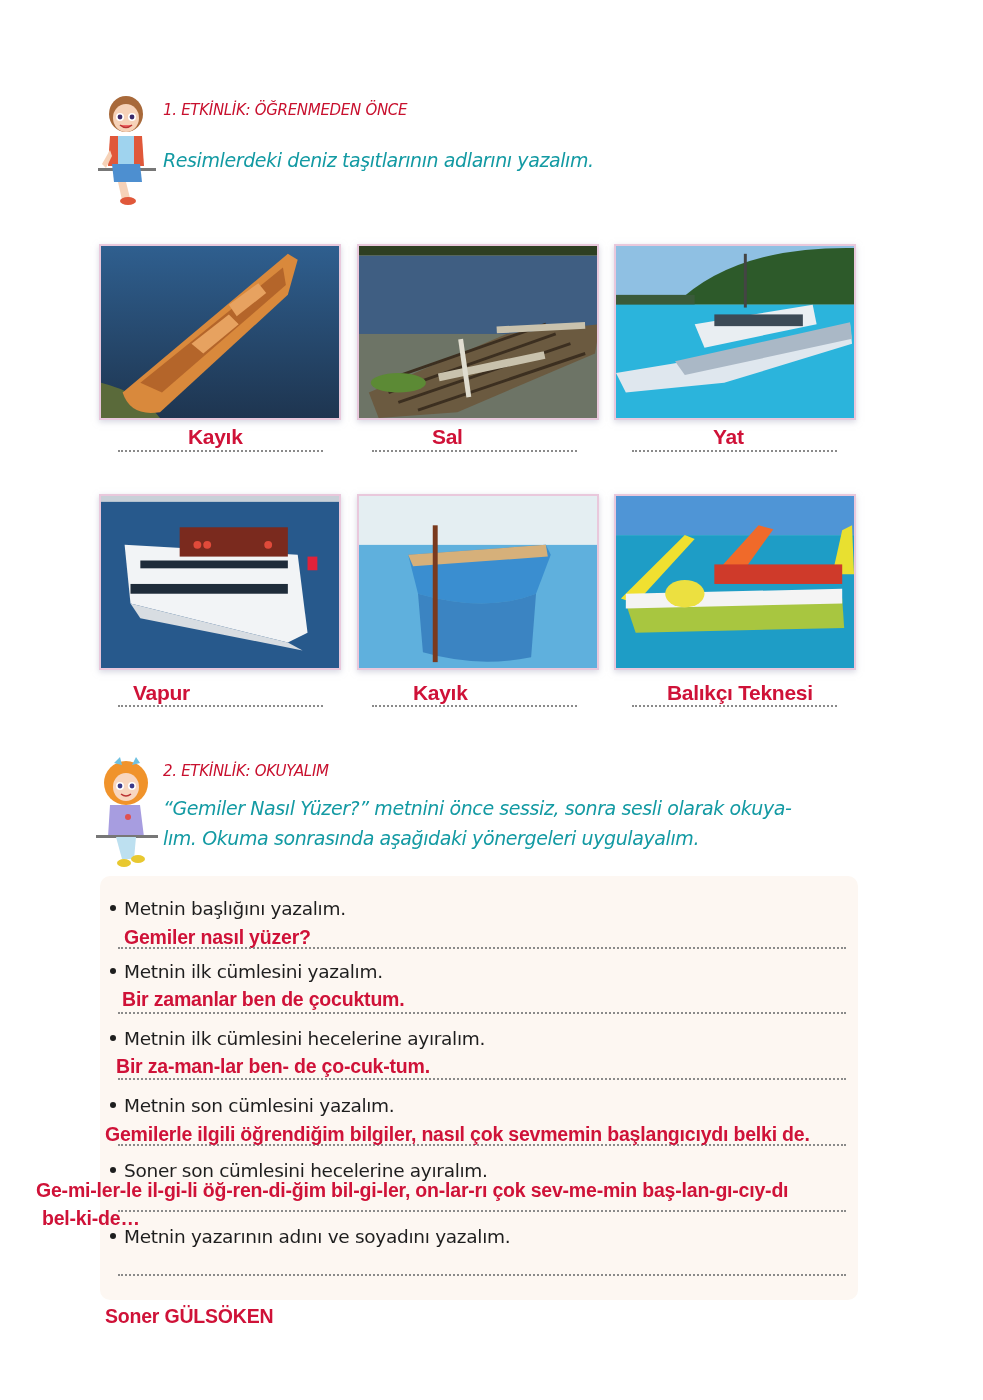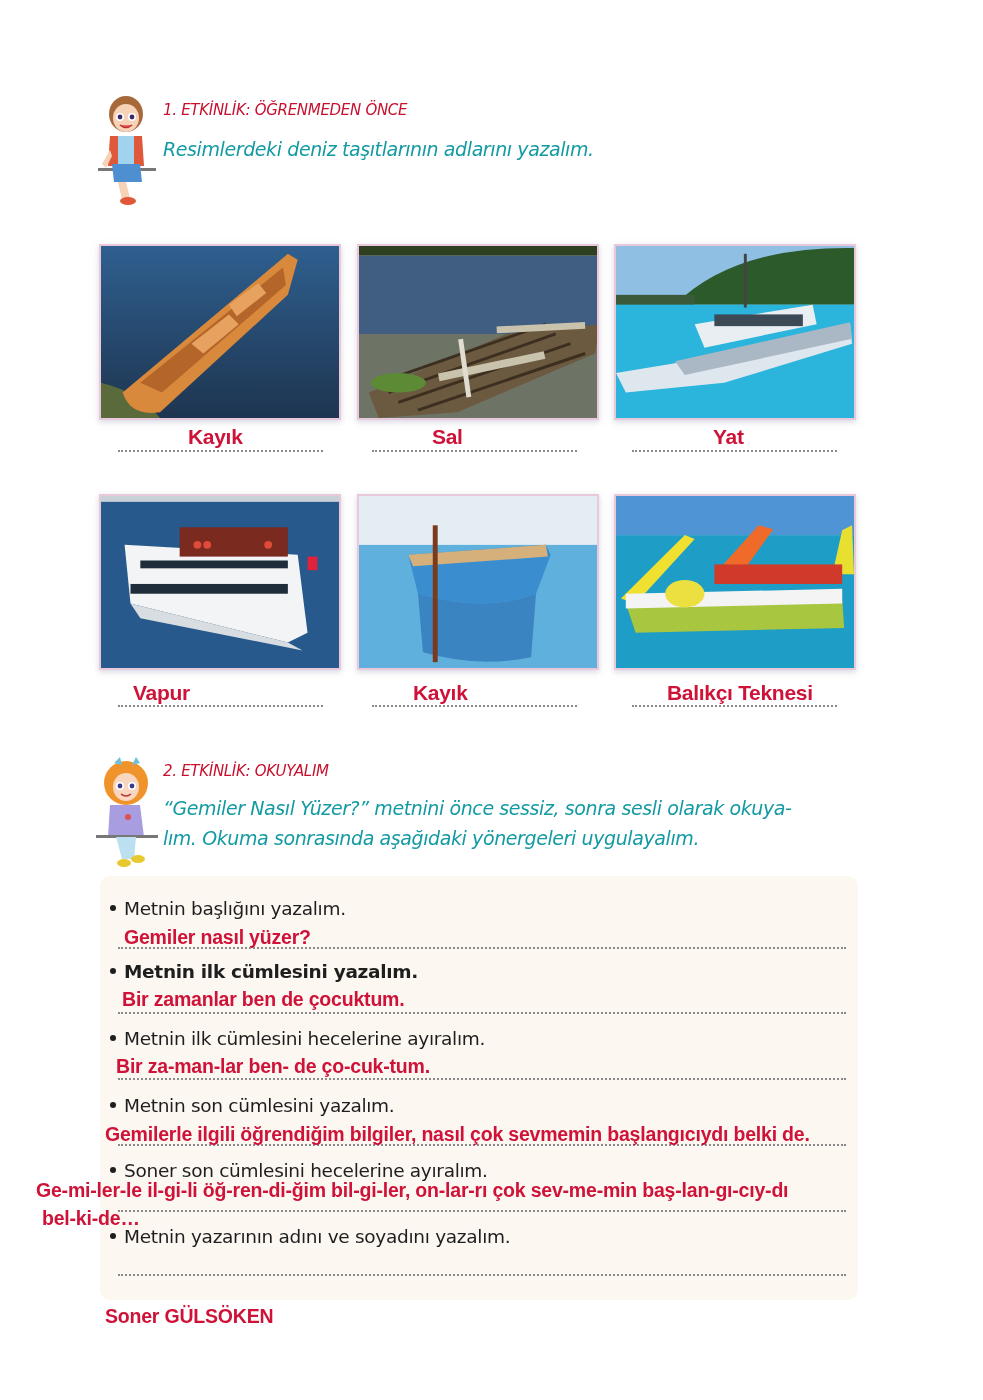--- a/index.html
+++ b/index.html
@@ -96,21 +96,21 @@
     <path d="M14 46 L46 46 L48 76 L12 76 Z" fill="#e0583a"></path>
     <rect x="22" y="46" width="16" height="28" fill="#9fd3ee"></rect>
     <rect x="2" y="78" width="58" height="3" fill="#777"></rect>
     <path d="M16 74 L44 74 L46 92 L18 92 Z" fill="#4d8fd0"></path>
     <path d="M22 92 L30 92 L34 108 L26 110 Z" fill="#f6d2b8"></path>
     <ellipse cx="32" cy="111" rx="8" ry="4" fill="#e0583a"></ellipse>
     <path d="M6 74 L14 60 L16 66 L10 78 Z" fill="#f6d2b8"></path>
   </svg>
 </div>
 <div class="abs activity-title" style="left:163px; top:101px;">1. ETKİNLİK: ÖĞRENMEDEN ÖNCE</div>
-<div class="abs instruction" style="left:163px; top:134px;">Resimlerdeki deniz taşıtlarının adlarını yazalım.</div>
+<div class="abs instruction" style="left:163px; top:145px;">Resimlerdeki deniz taşıtlarının adlarını yazalım.</div>
 
 <div class="pic" style="left:99px; top:244px;">
   <svg viewBox="0 0 242 176" preserveAspectRatio="none">
     <defs>
         <linearGradient id="w1" x1="0" y1="0" x2="0" y2="1">
           <stop offset="0" stop-color="#2f5f8f"></stop>
           <stop offset="1" stop-color="#1e3550"></stop>
         </linearGradient>
       </defs>
     <rect width="242" height="176" fill="url(#w1)"></rect>
@@ -233,21 +233,21 @@
 <div class="abs activity-title" style="left:163px; top:762px;">2. ETKİNLİK: OKUYALIM</div>
 <div class="abs instruction" style="left:163px; top:793px;">“Gemiler Nasıl Yüzer?” metnini önce sessiz, sonra sesli olarak okuya-</div>
 <div class="abs instruction" style="left:163px; top:823px;">lım. Okuma sonrasında aşağıdaki yönergeleri uygulayalım.</div>
 
 <div class="task-box"></div>
 
 <div class="prompt" style="left:110px; top:898px;"><span class="bullet"></span><span>Metnin başlığını yazalım.</span></div>
 <div class="answer-sm" style="left:124px; top:926px;">Gemiler nasıl yüzer?</div>
 <div class="answer-line" style="left:118px; top:947px; width:728px;"></div>
 
-<div class="prompt" style="left:110px; top:961px;font-weight:bold;"><span class="bullet"></span><span>Metnin ilk cümlesini yazalım.</span></div>
+<div class="prompt" style="left:110px; top:961px;"><span class="bullet"></span><span>Metnin ilk cümlesini yazalım.</span></div>
 <div class="answer-sm" style="left:122px; top:988px;">Bir zamanlar ben de çocuktum.</div>
 <div class="answer-line" style="left:118px; top:1012px; width:728px;"></div>
 
 <div class="prompt" style="left:110px; top:1028px;"><span class="bullet"></span><span>Metnin ilk cümlesini hecelerine ayıralım.</span></div>
 <div class="answer-sm" style="left:116px; top:1055px;">Bir za-man-lar ben- de ço-cuk-tum.</div>
 <div class="answer-line" style="left:118px; top:1078px; width:728px;"></div>
 
 <div class="prompt" style="left:110px; top:1095px;"><span class="bullet"></span><span>Metnin son cümlesini yazalım.</span></div>
 <div class="answer-line" style="left:118px; top:1144px; width:728px;"></div>
 <div class="answer-sm" style="left:105px; top:1123px;">Gemilerle ilgili öğrendiğim bilgiler, nasıl çok sevmemin başlangıcıydı belki de.</div>

